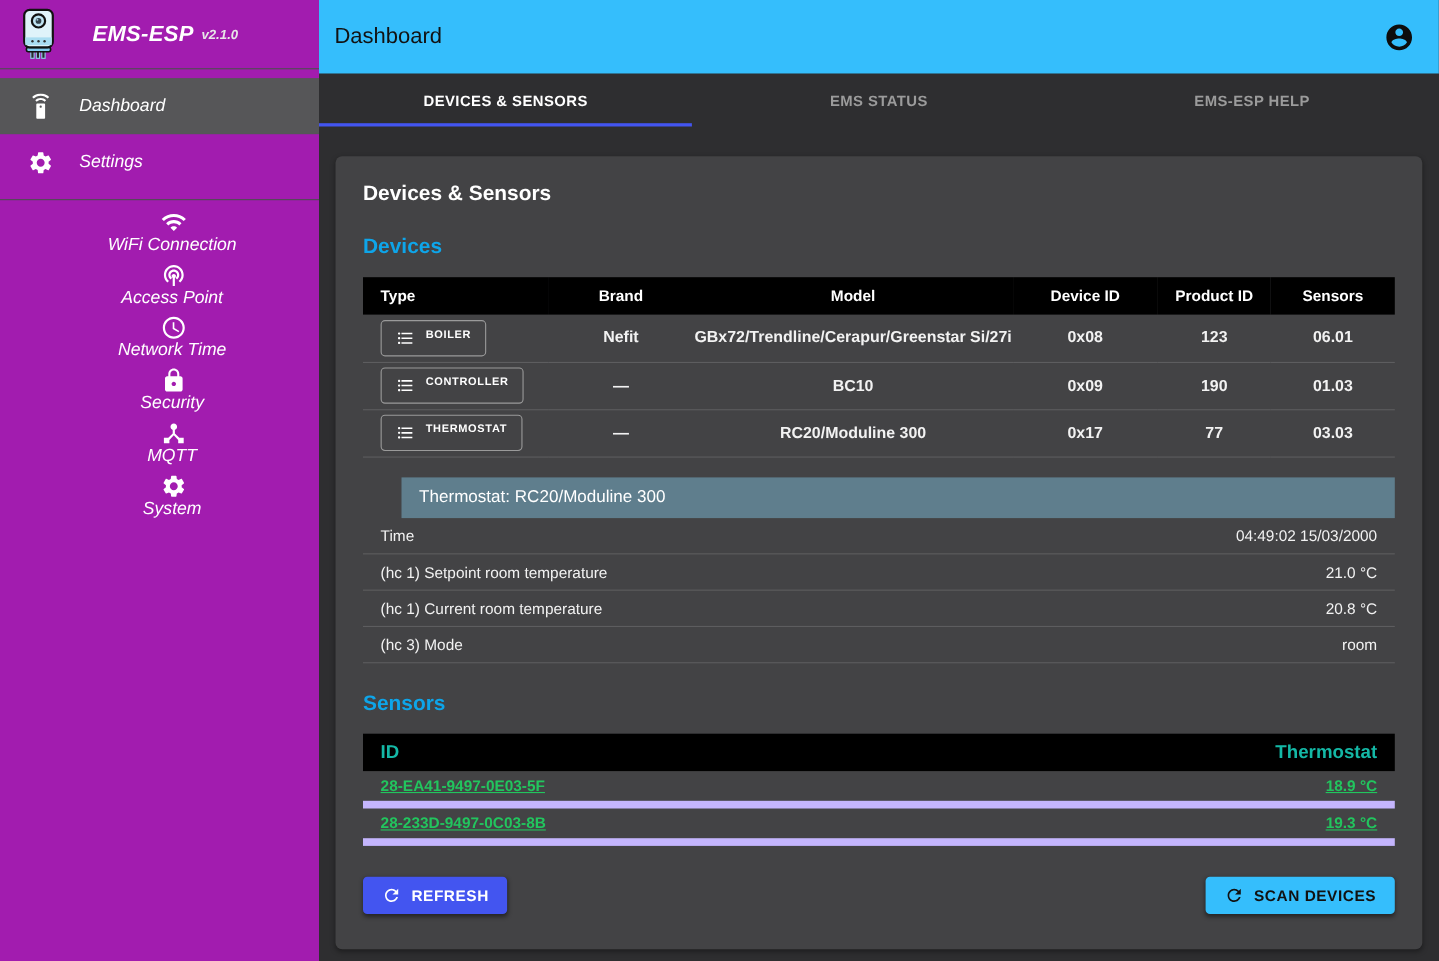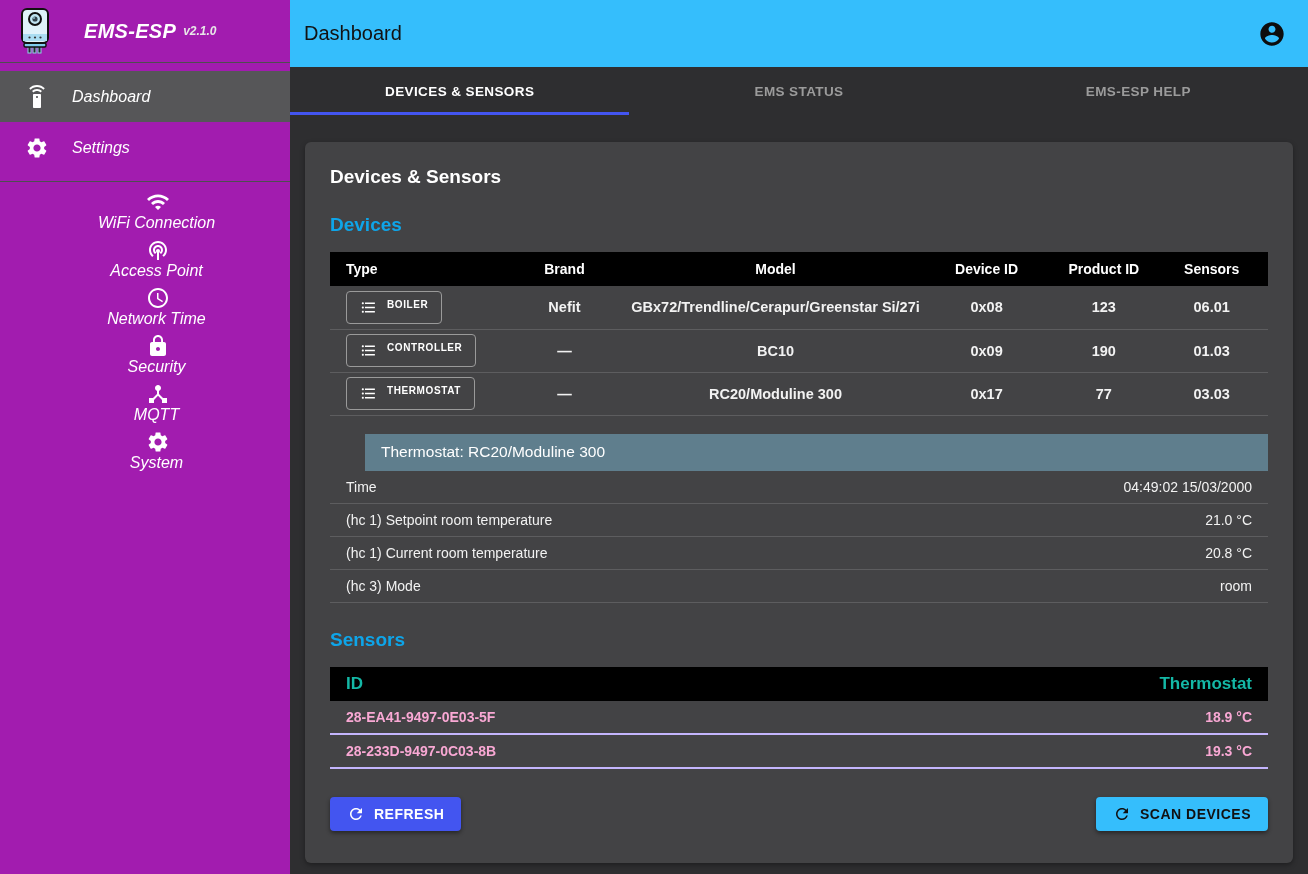--- a/index.html
+++ b/index.html
@@ -63,22 +63,22 @@
   .detail-header { margin-top:18px; height:37px; background:#5F7E8D; color:#fff;
     font-size:15.5px; display:flex; align-items:center; padding-left:16px;margin-left:35px; }
   .detail-row { height:33px; display:flex; align-items:center; justify-content:space-between;
     border-bottom:1px solid #5D5D5F; color:#f2f2f2; font-size:14px; padding:0 16px; }
 
   
   .sensors-header { margin-top:16px; height:34px; background:#000; display:flex;
     align-items:center; justify-content:space-between; padding:0 16px; }
   .sensors-header span { color:#14b8a6; font-size:17px; font-weight:bold; }
   .sensor-row { height:34px; display:flex; align-items:center; justify-content:space-between;
-    border-bottom:2px solid #c4b5fd; color:#f9a8d4; font-size:14px; font-weight:bold;
-    padding:0 16px; }
+    border-bottom:7px solid #c4b5fd; color:#22c55e; font-size:14px; font-weight:bold;
+    padding:0 16px;text-decoration:underline; }
 
   
   .btn-row { margin-top:28px; display:flex; justify-content:space-between; }
   .mbtn { display:inline-flex; align-items:center; gap:9px; border:none; border-radius:4px;
     padding:0 17px; height:34px; font-family:Liberation Sans, sans-serif;
     font-size:14px; font-weight:bold; letter-spacing:0.5px;
     box-shadow:0 2px 4px rgba(0,0,0,0.45); cursor:pointer; }
   .btn-refresh { background:#4355F0; color:#fff; }
   .btn-refresh svg { width:18px; height:18px; fill:#fff; }
   .btn-scan { background:#35BEFC; color:#111; }

